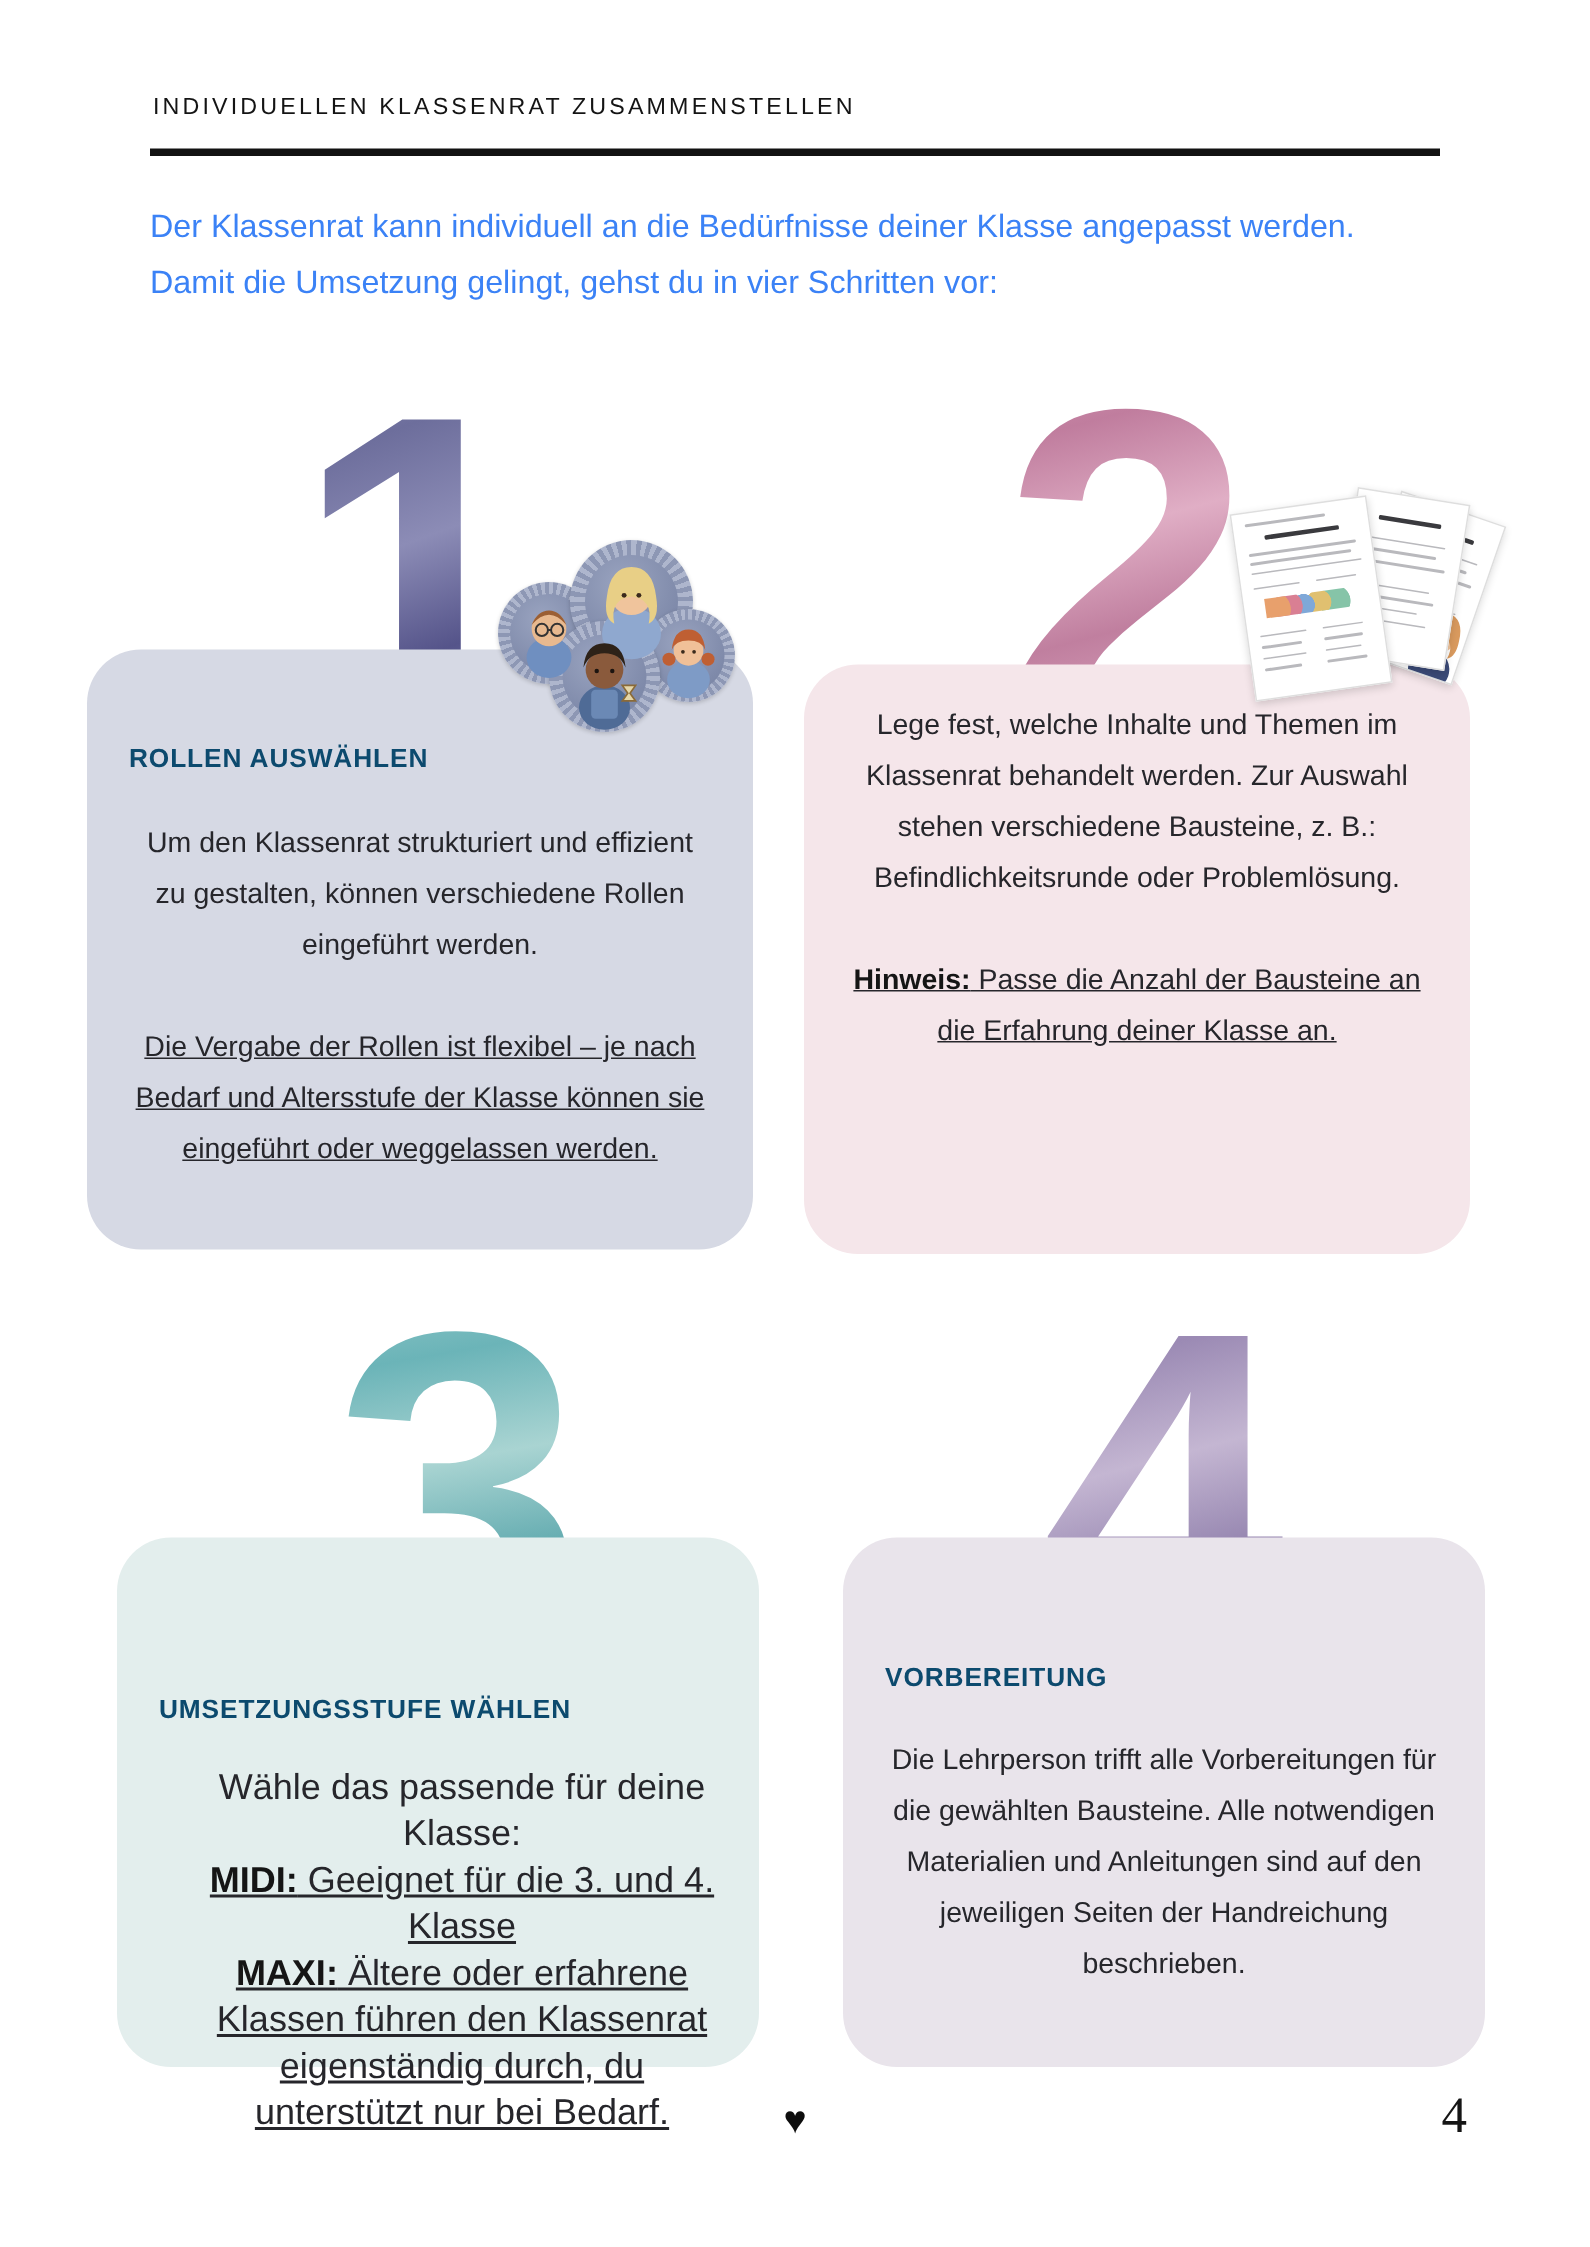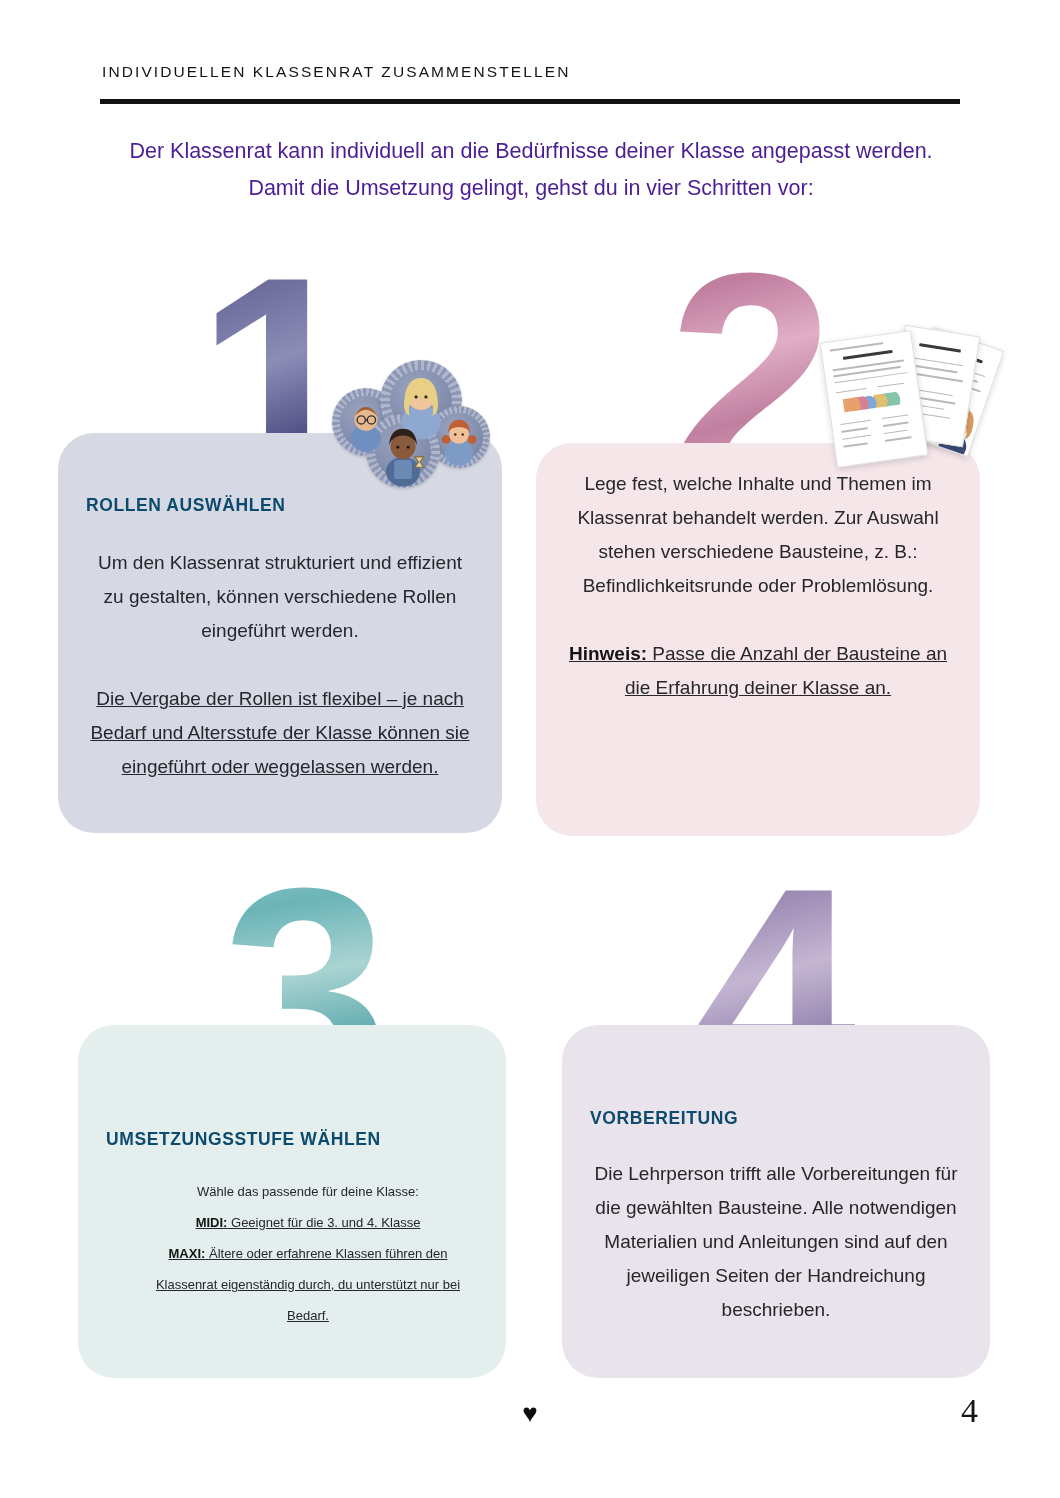--- a/index.html
+++ b/index.html
@@ -44,24 +44,23 @@
     height: 5px;
     background: #121212;
   }
 
   
   .intro {
     position: absolute;
     left: 100px;
     top: 133px;
     width: 862px;
-    text-align: center;
     font-size: 21.5px;
     line-height: 37px;
-    color: #4c1d95;
+    color: #3b82f6;
   }
 
   
   .numeral {
     position: absolute;
     font-family: "Liberation Sans", sans-serif;
     font-weight: 700;
     font-size: 300px;
     line-height: 1;
     letter-spacing: -6px;
@@ -123,21 +122,21 @@
 
   .card-body {
     text-align: center;
     font-size: 19px;
     line-height: 34px;
     color: #26262b;
   }
 
   .card-1 .card-body { margin-top: 30px; }
   .card-2 .card-body { margin-top: 24px; }
-  .card-3 .card-body { margin-top: 26px; font-size: 13px; line-height: 31px; margin-left: 32px; }
+  .card-3 .card-body { margin-top: 26px; font-size: 24px; line-height: 31px; margin-left: 32px; }
   .card-4 .card-body { margin-top: 28px; }
 
   .card-body p + p { margin-top: 34px; text-decoration: underline; }
   .card-body b, .card-body strong { font-weight: 700; color: #151515; }
 
   
   .badges {
     position: absolute;
     left: 318px;
     top: 358px;

